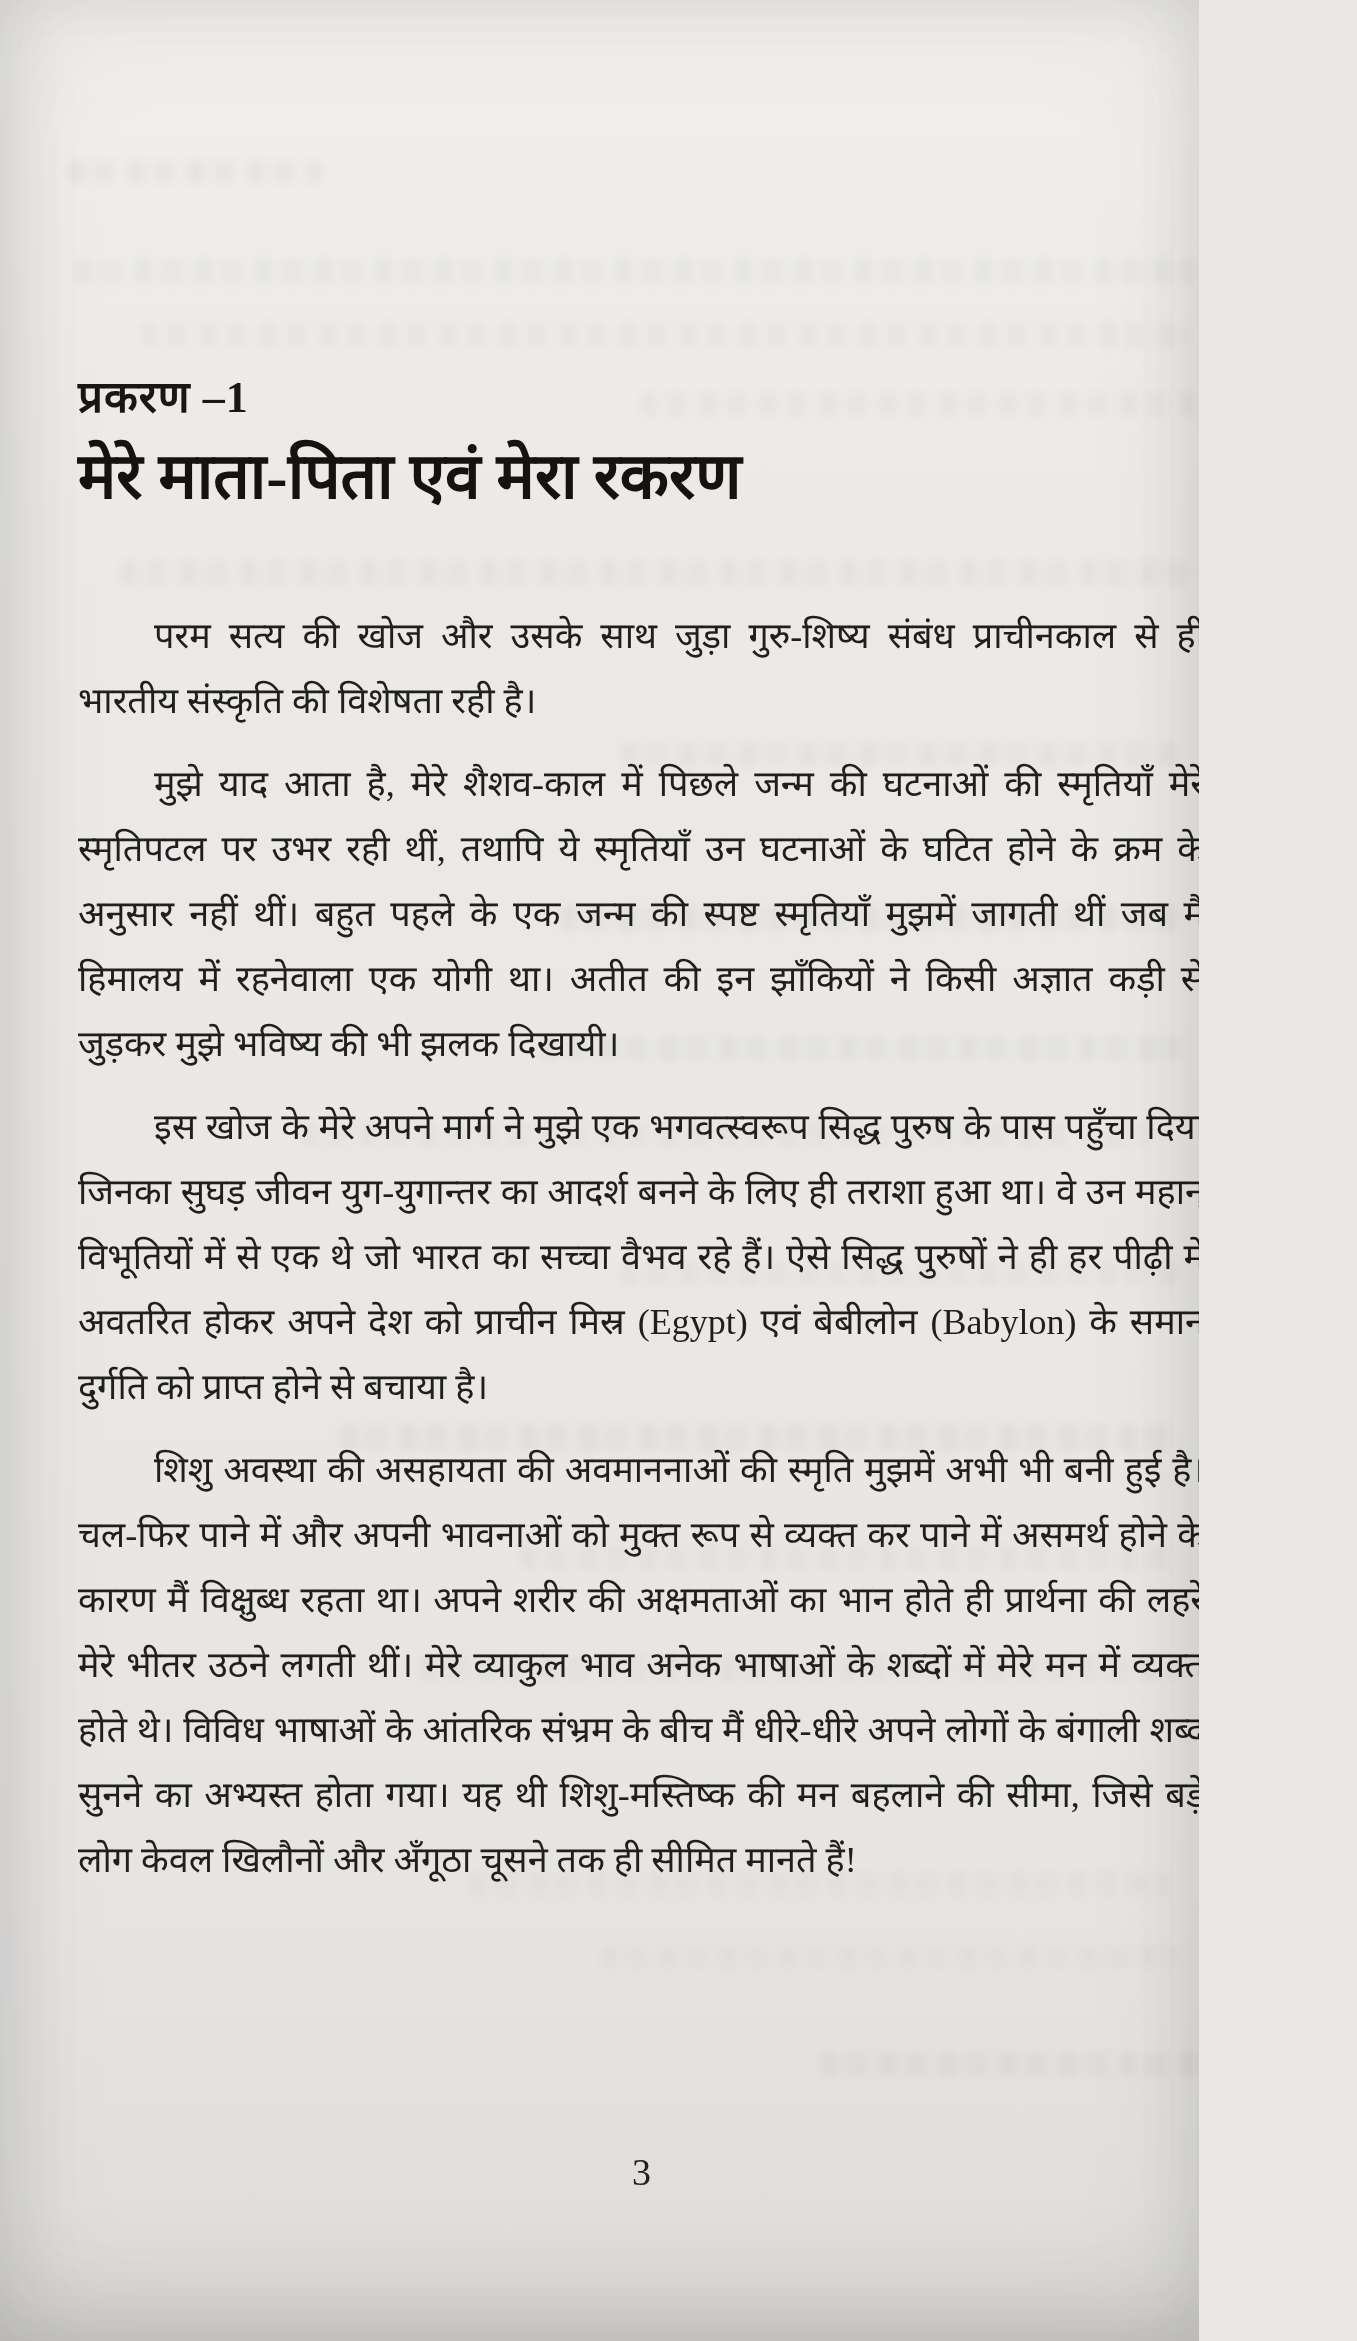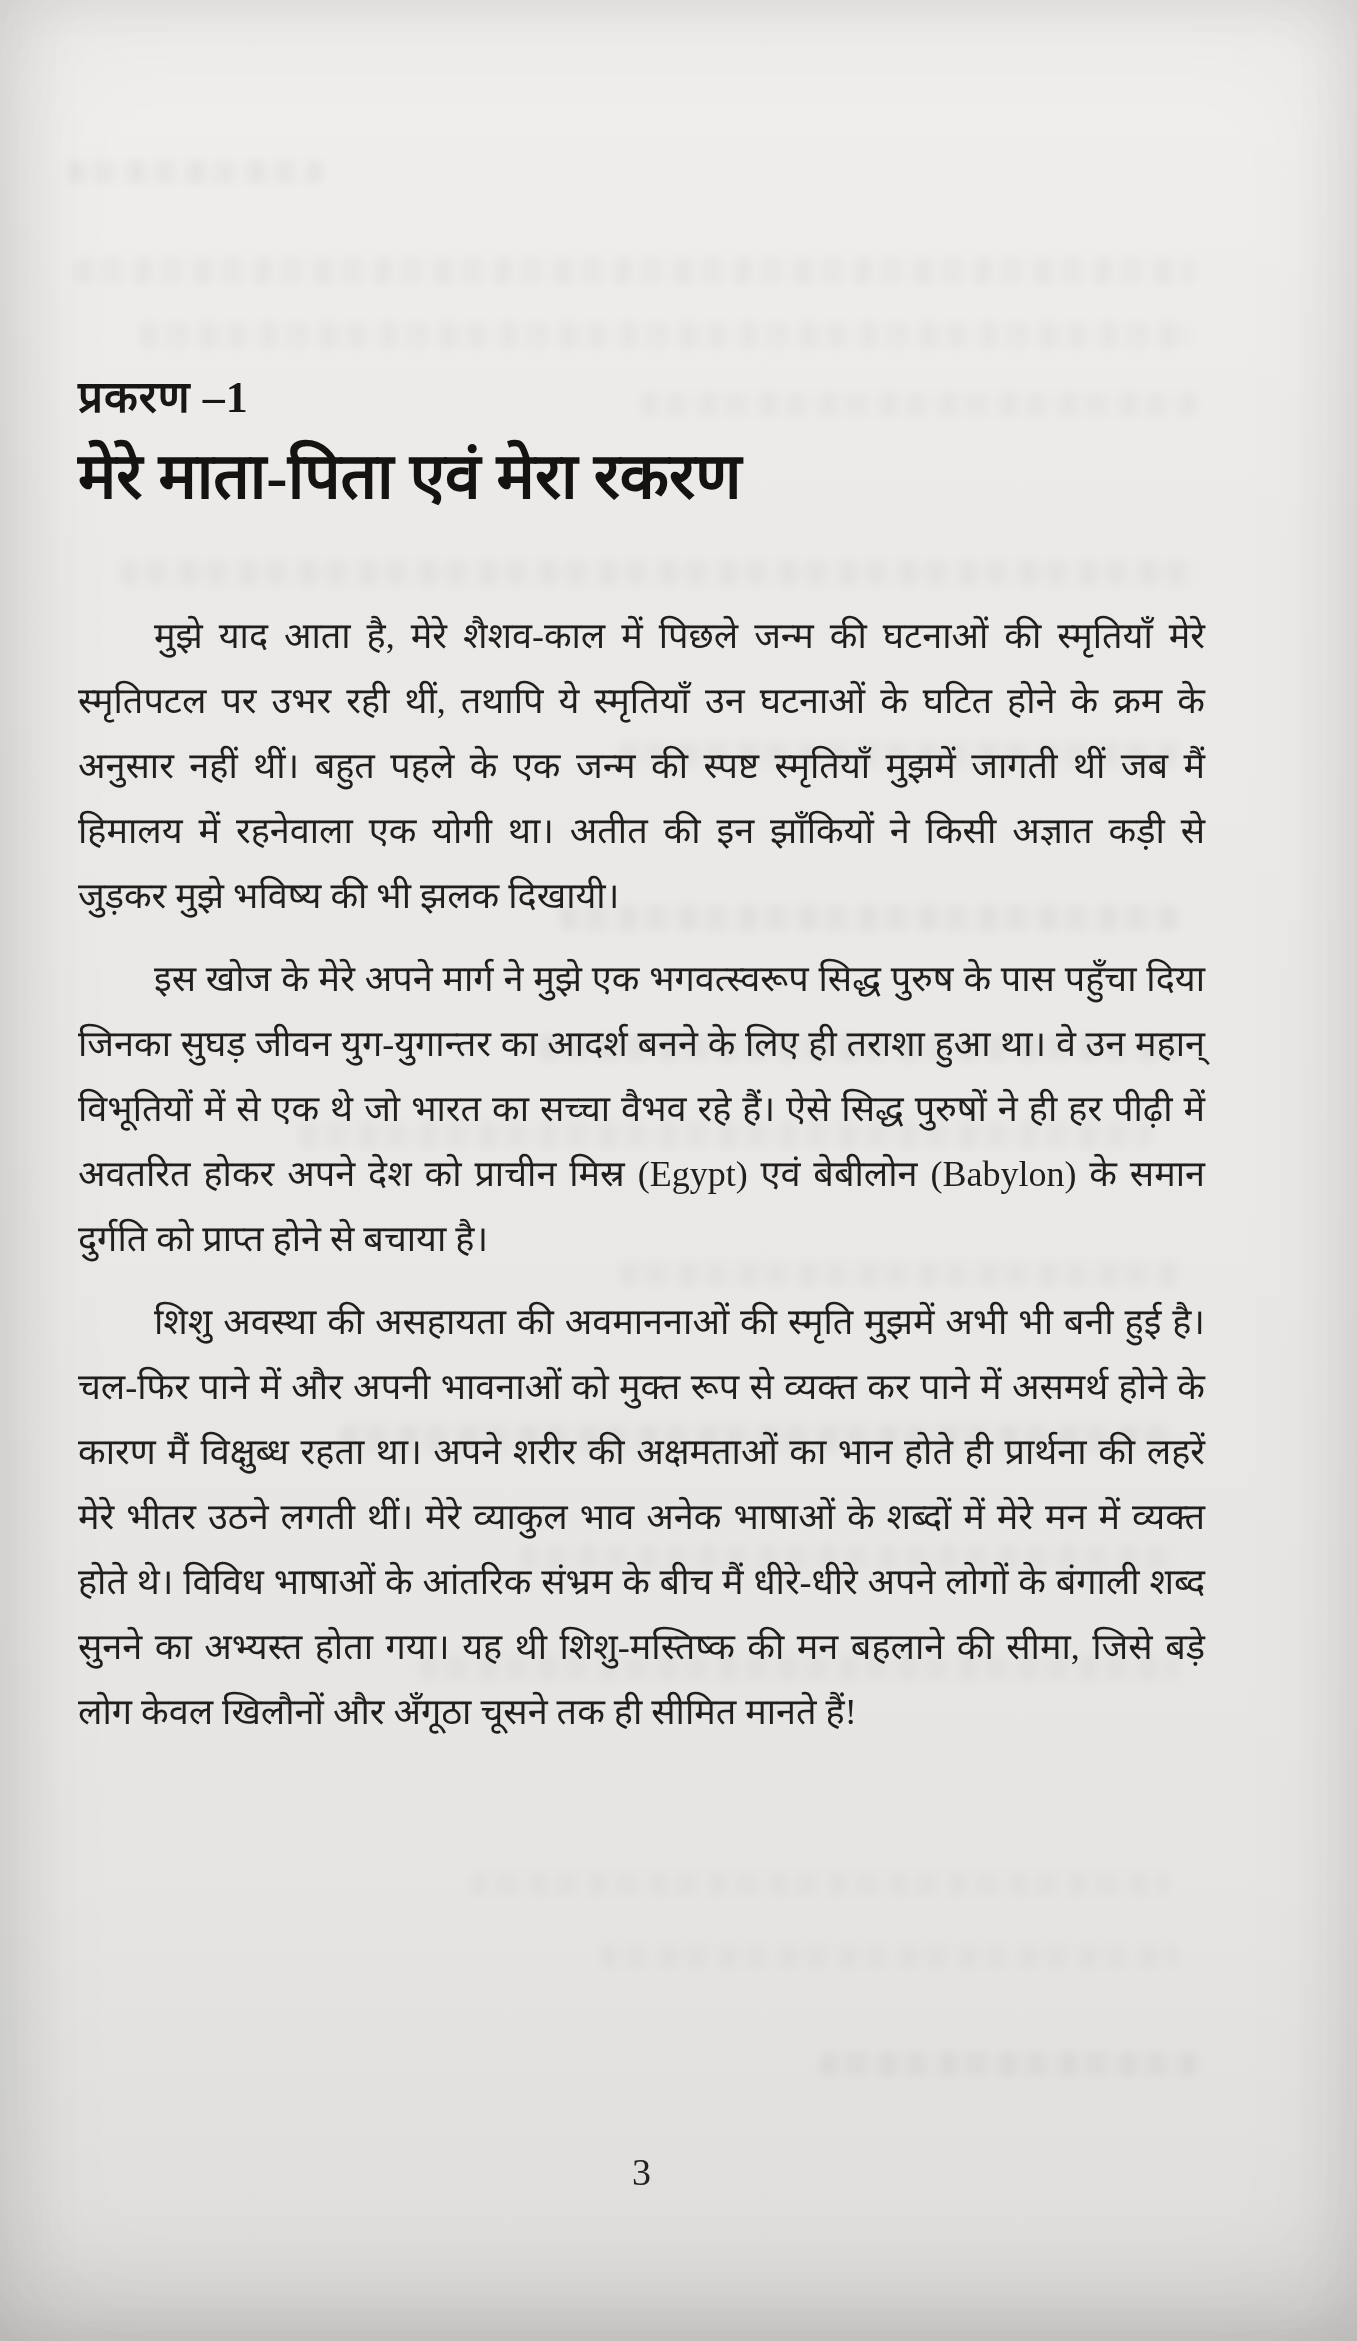--- a/index.html
+++ b/index.html
@@ -4,21 +4,21 @@
 <style>
   html, body { margin: 0; padding: 0; }
   body {
     width: 1357px; height: 2341px;
     background: #e9e8e6;
     font-family: "Liberation Serif", "DejaVu Serif", serif;
     overflow: hidden;
   }
   .page {
     position: relative;
-    width: 1357px; height: 2341px;
+    width: 1199px; height: 2341px;
     background: linear-gradient(180deg,
       #f0efed 0%, #ebeae8 22%, #e9e8e6 55%,
       #e6e5e3 80%, #e0dfdd 94%, #d8d7d5 100%);
     overflow: hidden;
     color: #1f1e1d;
   }
   
   .page::after {
     content: "";
     position: absolute; inset: 0;
@@ -101,20 +101,21 @@
   <div class="ghost" style="top:1655px;left:420px;width:760px;opacity:.22;"></div>
   <div class="ghost" style="top:1872px;left:470px;width:700px;height:24px;opacity:.2;"></div>
   <div class="ghost" style="top:1946px;left:600px;width:580px;height:22px;opacity:.2;"></div>
   <div class="ghost" style="top:2052px;left:820px;width:380px;height:24px;"></div>
 
   <div class="content">
     <div class="chapter-label">प्रकरण –1</div>
 
     <h1 class="page-title">मेरे माता-पिता एवं मेरा रकरण</h1>
 
+    <p class="para">परम सत्य की खोज और उसके साथ जुड़ा गुरु-शिष्य संबंध प्राचीनकाल से ही भारतीय संस्कृति की विशेषता रही है।</p>
 
     <p class="para">मुझे याद आता है, मेरे शैशव-काल में पिछले जन्म की घटनाओं की स्मृतियाँ मेरे स्मृतिपटल पर उभर रही थीं, तथापि ये स्मृतियाँ उन घटनाओं के घटित होने के क्रम के अनुसार नहीं थीं। बहुत पहले के एक जन्म की स्पष्ट स्मृतियाँ मुझमें जागती थीं जब मैं हिमालय में रहनेवाला एक योगी था। अतीत की इन झाँकियों ने किसी अज्ञात कड़ी से जुड़कर मुझे भविष्य की भी झलक दिखायी।</p>
 
     <p class="para">इस खोज के मेरे अपने मार्ग ने मुझे एक भगवत्स्वरूप सिद्ध पुरुष के पास पहुँचा दिया जिनका सुघड़ जीवन युग-युगान्तर का आदर्श बनने के लिए ही तराशा हुआ था। वे उन महान् विभूतियों में से एक थे जो भारत का सच्चा वैभव रहे हैं। ऐसे सिद्ध पुरुषों ने ही हर पीढ़ी में अवतरित होकर अपने देश को प्राचीन मिस्र (Egypt) एवं बेबीलोन (Babylon) के समान दुर्गति को प्राप्त होने से बचाया है।</p>
 
     <p class="para">शिशु अवस्था की असहायता की अवमाननाओं की स्मृति मुझमें अभी भी बनी हुई है। चल-फिर पाने में और अपनी भावनाओं को मुक्त रूप से व्यक्त कर पाने में असमर्थ होने के कारण मैं विक्षुब्ध रहता था। अपने शरीर की अक्षमताओं का भान होते ही प्रार्थना की लहरें मेरे भीतर उठने लगती थीं। मेरे व्याकुल भाव अनेक भाषाओं के शब्दों में मेरे मन में व्यक्त होते थे। विविध भाषाओं के आंतरिक संभ्रम के बीच मैं धीरे-धीरे अपने लोगों के बंगाली शब्द सुनने का अभ्यस्त होता गया। यह थी शिशु-मस्तिष्क की मन बहलाने की सीमा, जिसे बड़े लोग केवल खिलौनों और अँगूठा चूसने तक ही सीमित मानते हैं!</p>
   </div>
 
   <div class="page-number">3</div>
 </div>

